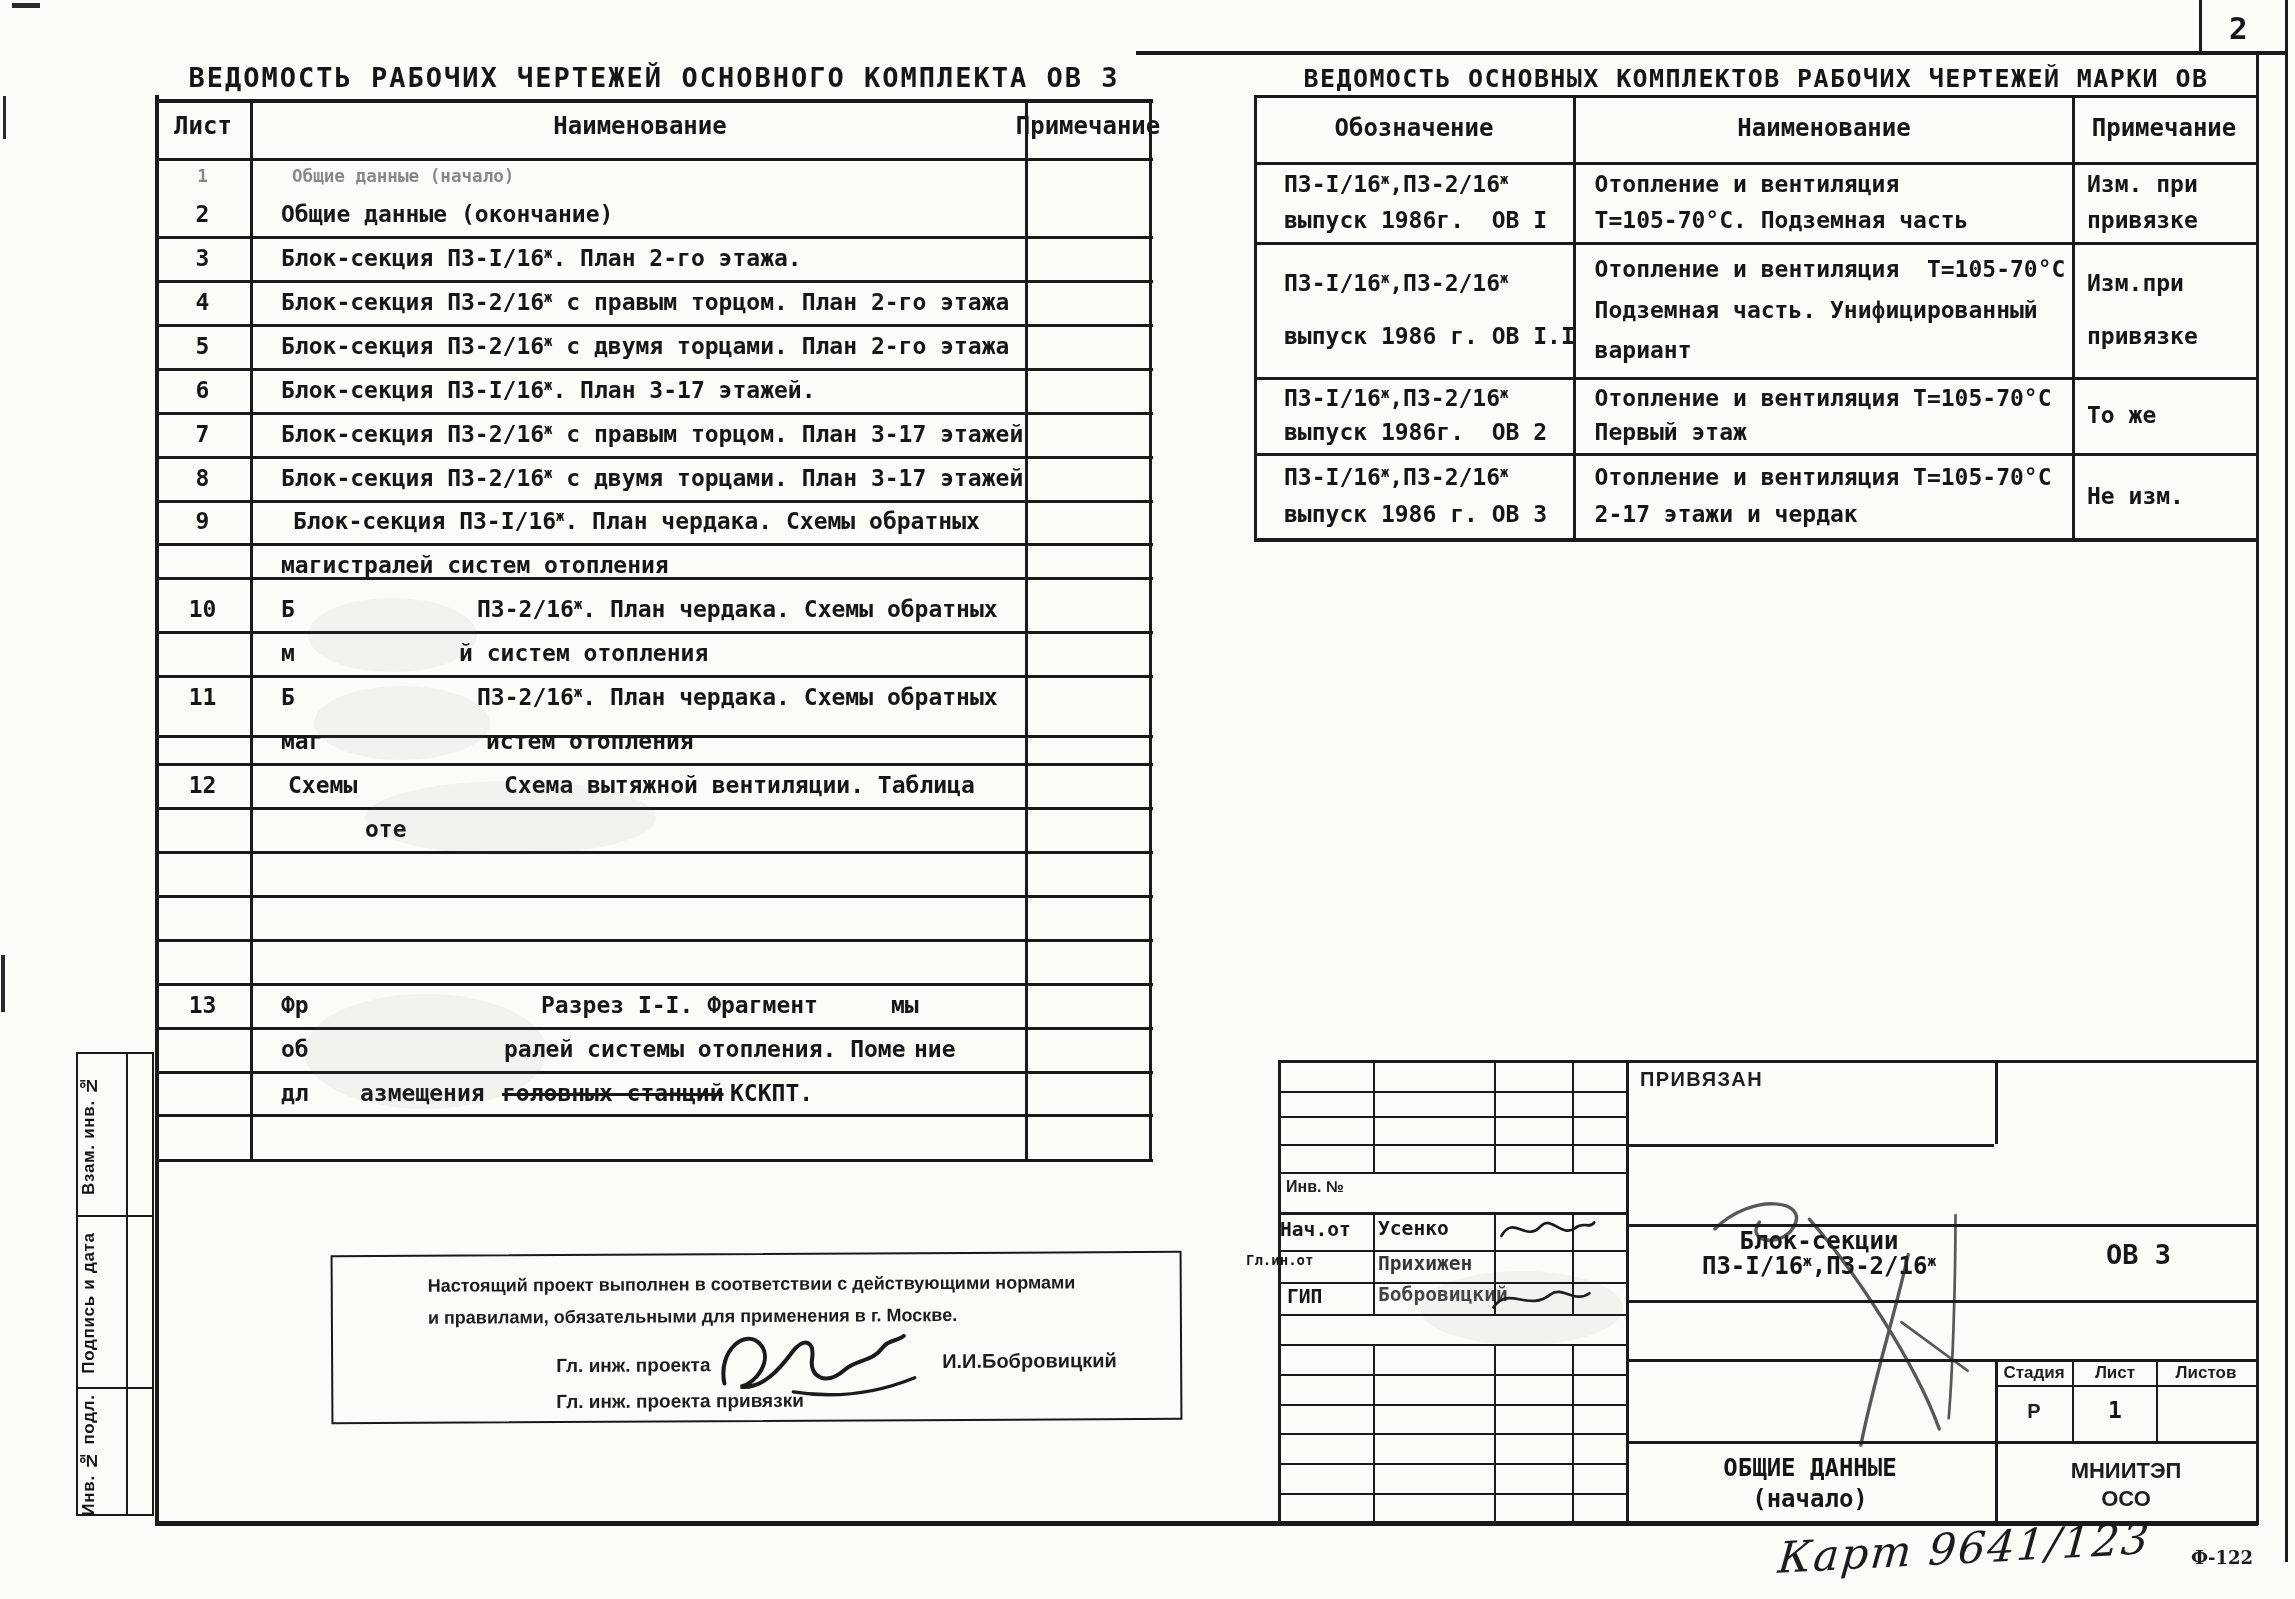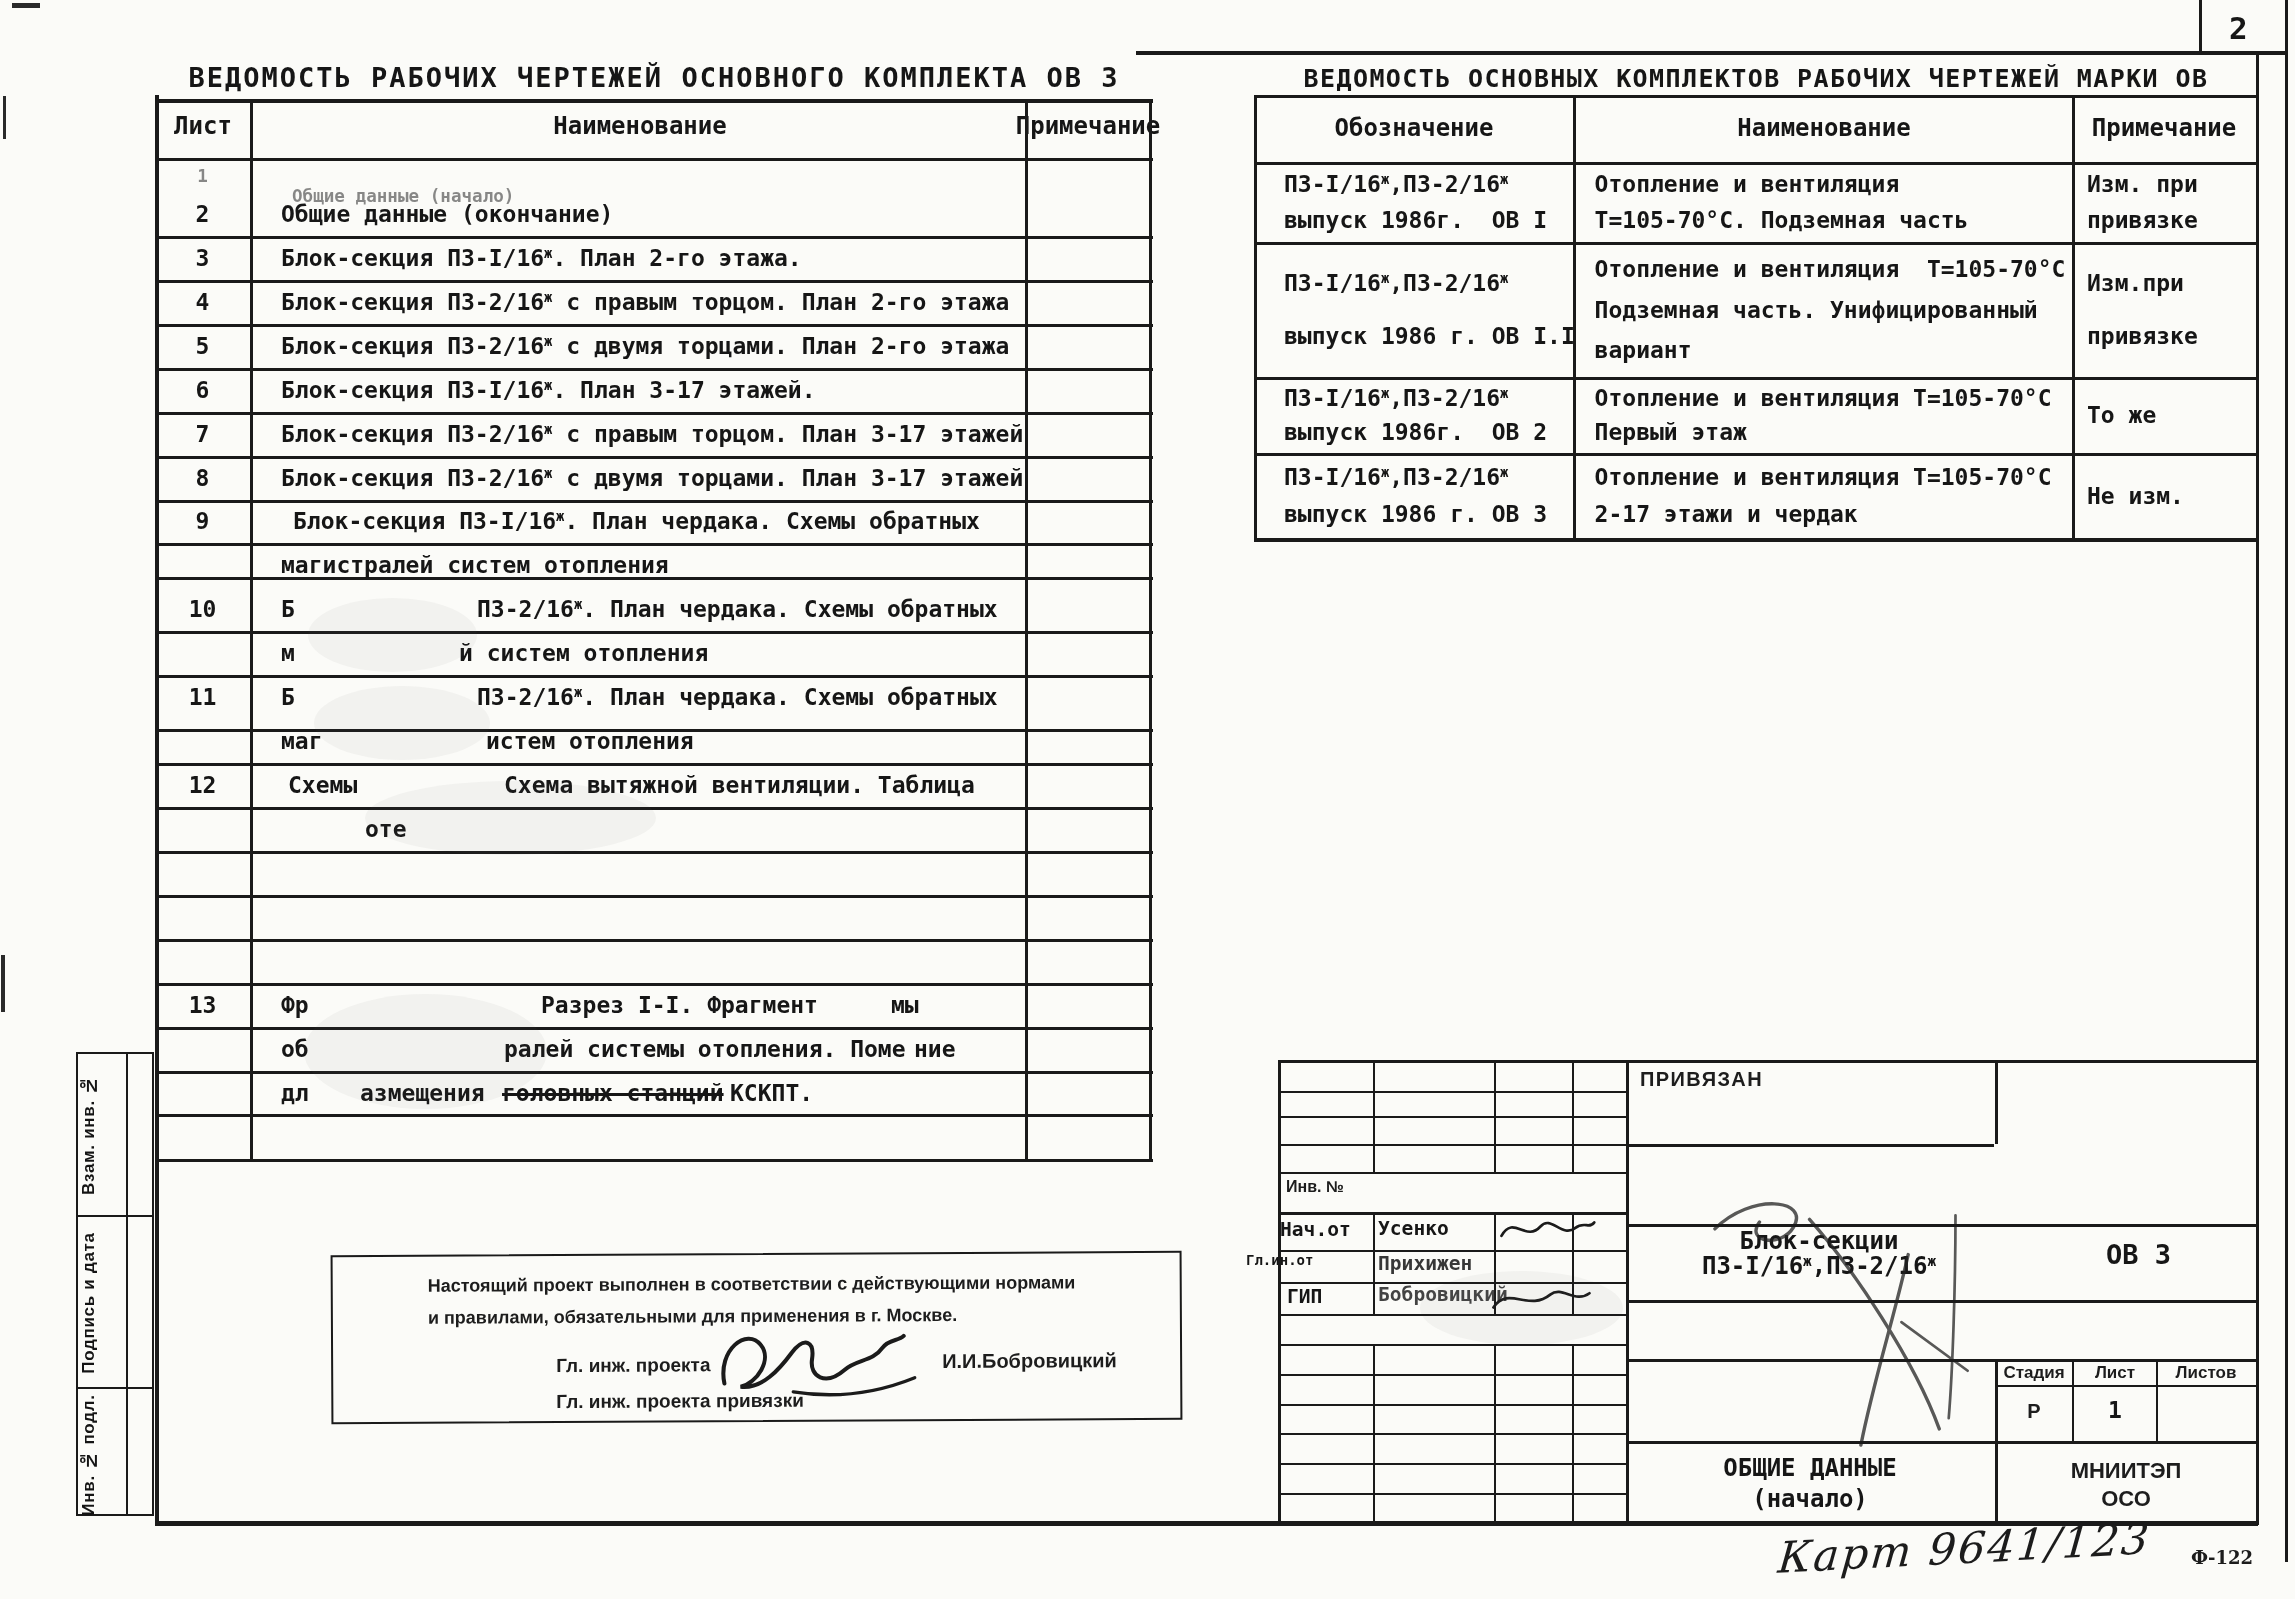--- a/index.html
+++ b/index.html
@@ -53,21 +53,21 @@
 
 <div id="sheet">
 
   <div class="tbl-title tw" style="left:654px;top:62px;">ВЕДОМОСТЬ РАБОЧИХ ЧЕРТЕЖЕЙ ОСНОВНОГО КОМПЛЕКТА ОВ 3</div>
   <div class="col-head tw" style="left:203px;top:112px;">Лист</div>
   <div class="col-head tw" style="left:640px;top:112px;">Наименование</div>
   <div class="col-head tw" style="left:1088px;top:112px;">Примечание</div>
   <div id="worklist-lines">
       <div class="wl-line faint" style="top: 0px; height: 35px; line-height: 30px;">
         <span class="wl-num tw">1</span>
-        <span class="wl-seg tw" style="left: 137px; margin-top: 20px;">Общие данные (начало)</span>
+        <span class="wl-seg tw" style="left: 137px;">Общие данные (начало)</span>
       </div>
       <div class="wl-line ruled" style="top: 35px; height: 43px; line-height: 37px;">
         <span class="wl-num tw">2</span>
         <span class="wl-seg tw" style="left: 126px;">Общие данные (окончание)</span>
       </div>
       <div class="wl-line ruled" style="top: 78px; height: 44px; line-height: 39px;">
         <span class="wl-num tw">3</span>
         <span class="wl-seg tw" style="left: 126px;">Блок-секция П3-I/16<sup>ж</sup>. План 2-го этажа.</span>
       </div>
       <div class="wl-line ruled" style="top: 122px; height: 44px; line-height: 39px;">
@@ -99,21 +99,21 @@
       </div>
       <div class="wl-line ruled" style="top: 429px; height: 44px; line-height: 39px;">
         <span class="wl-num tw">10</span>
         <span class="wl-seg tw" style="left: 126px;">Б</span>
         <span class="wl-seg tw" style="left: 322px;">П3-2/16<sup>ж</sup>. План чердака. Схемы обратных</span>
       </div>
       <div class="wl-line ruled" style="top: 473px; height: 44px; line-height: 39px;">
         <span class="wl-seg tw" style="left: 126px;">м</span>
         <span class="wl-seg tw" style="left: 304px;">й систем отопления</span>
       </div>
-      <div class="wl-line ruled" style="top: 517px; height: 54px; line-height: 39px;">
+      <div class="wl-line ruled" style="top: 517px; height: 60px; line-height: 39px;">
         <span class="wl-num tw">11</span>
         <span class="wl-seg tw" style="left: 126px;">Б</span>
         <span class="wl-seg tw" style="left: 322px;">П3-2/16<sup>ж</sup>. План чердака. Схемы обратных</span>
       </div>
       <div class="wl-line ruled" style="top: 561px; height: 44px; line-height: 39px;">
         <span class="wl-seg tw" style="left: 126px;">маг</span>
         <span class="wl-seg tw" style="left: 331px;">истем отопления</span>
       </div>
       <div class="wl-line ruled" style="top: 605px; height: 44px; line-height: 39px;">
         <span class="wl-num tw">12</span>

